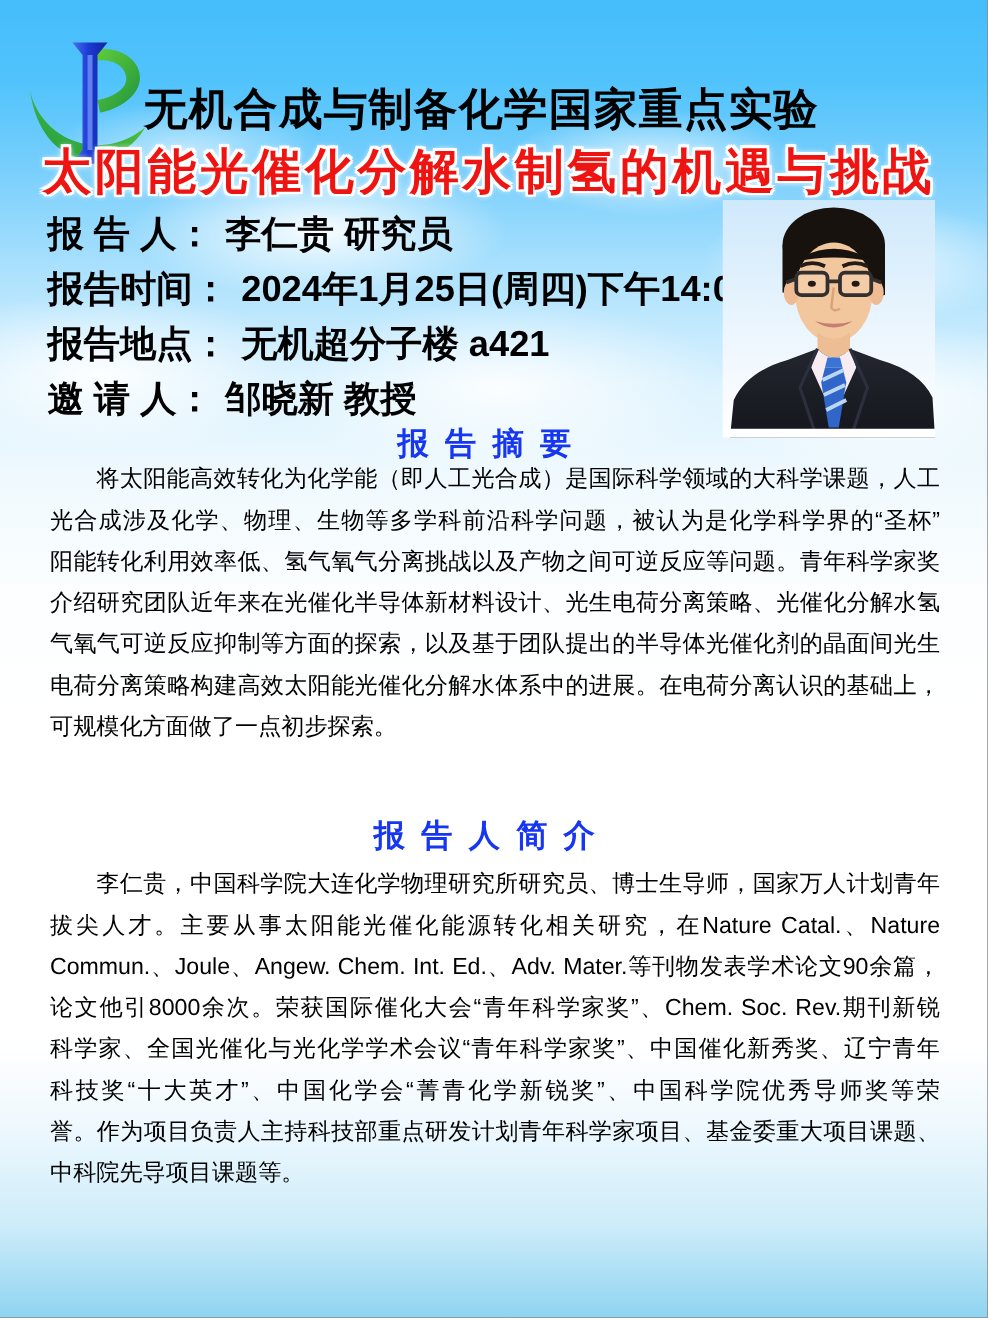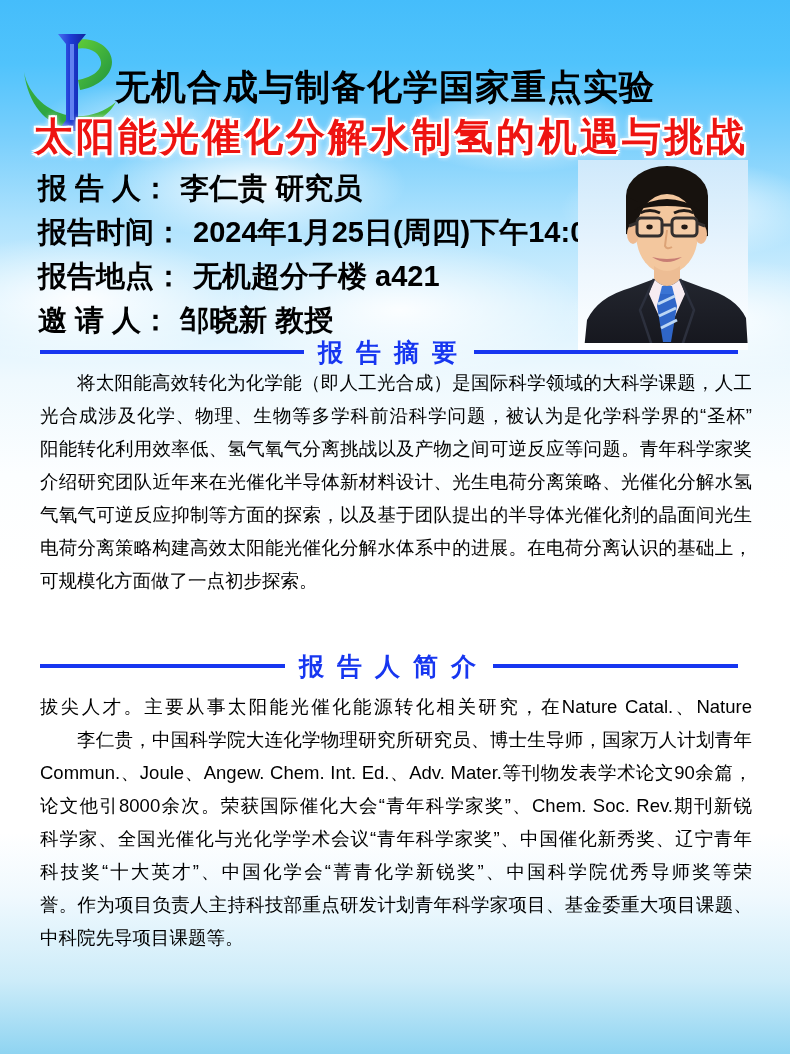--- a/index.html
+++ b/index.html
@@ -36,20 +36,21 @@
       0 0 6px #fff,0 0 6px #fff;
   }
   .info{position:absolute;left:38px;top:166px;}
   .info-row{height:44px;line-height:44px;font-size:29px;font-weight:bold;color:#000;white-space:nowrap;}
   .info-value{margin-left:10px;}
   .photo{position:absolute;left:578px;top:160px;width:170px;height:190px;}
   .sec-head{
     position:absolute;left:0;width:790px;height:28px;
     display:flex;align-items:center;box-sizing:border-box;
     padding:0 52px 0 40px;
+    flex-direction:column;
   }
   .sec-head .rule{flex:1;height:4px;background:#1736f0;}
   .sec-head .t{
     color:#1736f0;font-size:25px;font-weight:bold;letter-spacing:3px;
     margin:0 14px;white-space:nowrap;
   }
   #abstract-head{top:338px;}
   #bio-head{top:652px;text-align:right;}
   .body-text{position:absolute;left:40px;width:712px;color:#000;}
   #abstract-text{top:366px;}
@@ -173,22 +174,22 @@
     <div class="tline lastline">可规模化方面做了一点初步探索。</div>
   </div>
 
   <div class="sec-head" id="bio-head">
     <span class="rule"></span>
     <span class="t">报 告 人 简 介</span>
     <span class="rule"></span>
   </div>
 
   <div class="body-text" id="bio-text">
+    <div class="tline first">李仁贵，中国科学院大连化学物理研究所研究员、博士生导师，国家万人计划青年</div>
     <div class="tline">拔尖人才。主要从事太阳能光催化能源转化相关研究，在Nature Catal.、Nature</div>
-    <div class="tline first">李仁贵，中国科学院大连化学物理研究所研究员、博士生导师，国家万人计划青年</div>
     <div class="tline">Commun.、Joule、Angew. Chem. Int. Ed.、Adv. Mater.等刊物发表学术论文90余篇，</div>
     <div class="tline">论文他引8000余次。荣获国际催化大会“青年科学家奖”、Chem. Soc. Rev.期刊新锐</div>
     <div class="tline">科学家、全国光催化与光化学学术会议“青年科学家奖”、中国催化新秀奖、辽宁青年</div>
     <div class="tline">科技奖“十大英才”、中国化学会“菁青化学新锐奖”、中国科学院优秀导师奖等荣</div>
     <div class="tline">誉。作为项目负责人主持科技部重点研发计划青年科学家项目、基金委重大项目课题、</div>
     <div class="tline lastline">中科院先导项目课题等。</div>
   </div>
 </div>
 
 </body></html>

